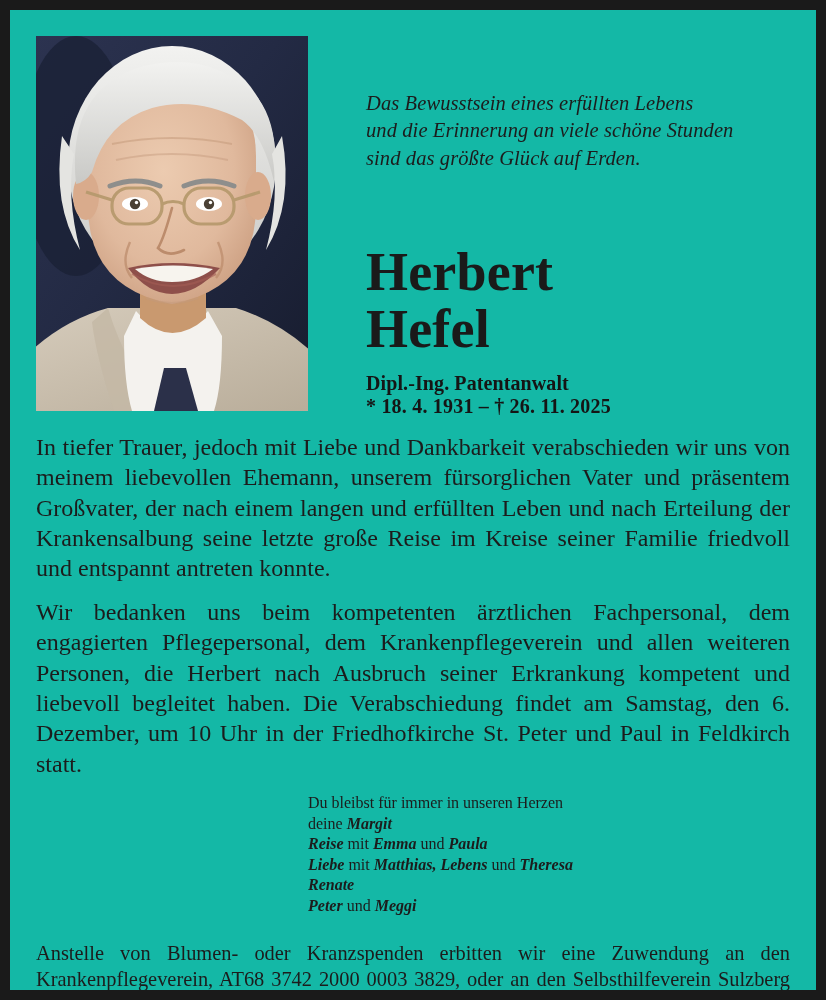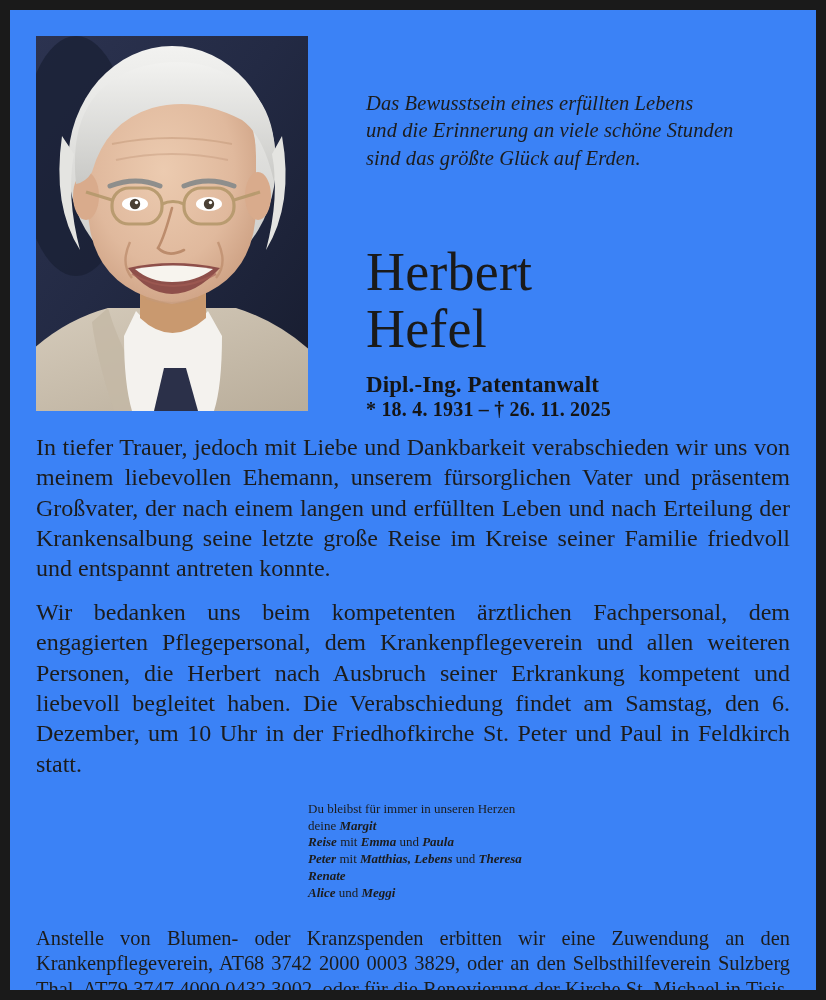--- a/index.html
+++ b/index.html
@@ -22,21 +22,21 @@
     border: 10px solid #1a1a1a;
     overflow: hidden;
   }
 
   .inner {
     position: relative;
     width: 100%;
     height: 100%;
     box-sizing: border-box;
     padding: 26px 26px 0 26px;
-    background: #3b82f6;
+    background: #14b8a6;
   }
 
   
   .top {
     display: flex;
     align-items: flex-start;
     height: 380px;
   }
 
   .photo-wrap {
@@ -64,27 +64,27 @@
     margin-top: 52px;
     letter-spacing: 0.1px;
   }
   .epigraph div { white-space: nowrap; }
 
   .fullname {
     font-size: 54px;
     line-height: 1.06;
     color: #1a1a1a;
     margin-top: 72px;
-    font-weight: 400;
+    font-weight: 700;
     letter-spacing: 0.2px;
   }
   .fullname .surname { display: block; }
 
   .profession {
-    font-size: 23px;
+    font-size: 20px;
     font-weight: 700;
     color: #151515;
     margin-top: 14px;
     letter-spacing: 0.1px;
   }
   .dates {
     font-size: 20px;
     font-weight: 700;
     color: #151515;
     margin-top: 0;
@@ -101,23 +101,23 @@
     text-justify: inter-word;
     hyphens: manual;
   }
   .body-text p {
     margin: 0;
   }
   .body-text p + p { margin-top: 13px; }
 
   
   .family {
-    margin-top: 22px;
+    margin-top: 14px;
     padding-left: 272px;
-    font-size: 13px;
+    font-size: 16px;
     line-height: 1.29;
     color: #1c1c1c;
   }
   .family .line { white-space: nowrap; }
   .family b { font-weight: 700; font-style: italic; }
 
   
   .donations {
     margin-top: 24px;
     font-size: 20.4px;
@@ -235,23 +235,23 @@
     <div class="body-text">
       <p>In tiefer Trauer, jedoch mit Liebe und Dankbarkeit verabschieden wir uns von meinem liebevollen Ehemann, unserem fürsorglichen Vater und präsentem Großvater, der nach einem langen und erfüllten Leben und nach Erteilung der Krankensalbung seine letzte große Reise im Kreise seiner Familie friedvoll und entspannt antreten konnte.</p>
       <p>Wir bedanken uns beim kompetenten ärztlichen Fachpersonal, dem engagierten Pflegepersonal, dem Krankenpflegeverein und allen weiteren Personen, die Herbert nach Ausbruch seiner Erkrankung kompetent und liebevoll begleitet haben. Die Verabschiedung findet am Samstag, den 6. Dezember, um 10 Uhr in der Friedhofkirche St. Peter und Paul in Feldkirch statt.</p>
     </div>
 
     <div class="family">
       <div class="line">Du bleibst für immer in unseren Herzen</div>
       <div id="family-lines">
           <div class="line"><span>deine </span><b>Margit</b></div>
           <div class="line"><b>Reise</b><span> mit </span><b>Emma</b><span> und </span><b>Paula</b></div>
-          <div class="line"><b>Peter</b><span> mit </span><b>Matthias, Lebens</b><span> und </span><b>Theresa</b></div>
+          <div class="line"><b>Liebe</b><span> mit </span><b>Matthias, Lebens</b><span> und </span><b>Theresa</b></div>
           <div class="line"><b>Renate</b></div>
-          <div class="line"><b>Alice</b><span> und </span><b>Meggi</b></div>
+          <div class="line"><b>Peter</b><span> und </span><b>Meggi</b></div>
         </div>
     </div>
 
     <div class="donations">
       <p>Anstelle von Blumen- oder Kranzspenden erbitten wir eine Zuwendung an den Krankenpflegeverein, AT68 3742 2000 0003 3829, oder an den Selbsthilfeverein Sulzberg Thal, AT79 3747 4000 0432 3002, oder für die Renovierung der Kirche St. Michael in Tisis, AT04 3742 2000 0103 3208 (Kat. Pfarrgemeinde Tisis)</p>
     </div>
 
   </div>
 </div>
 

